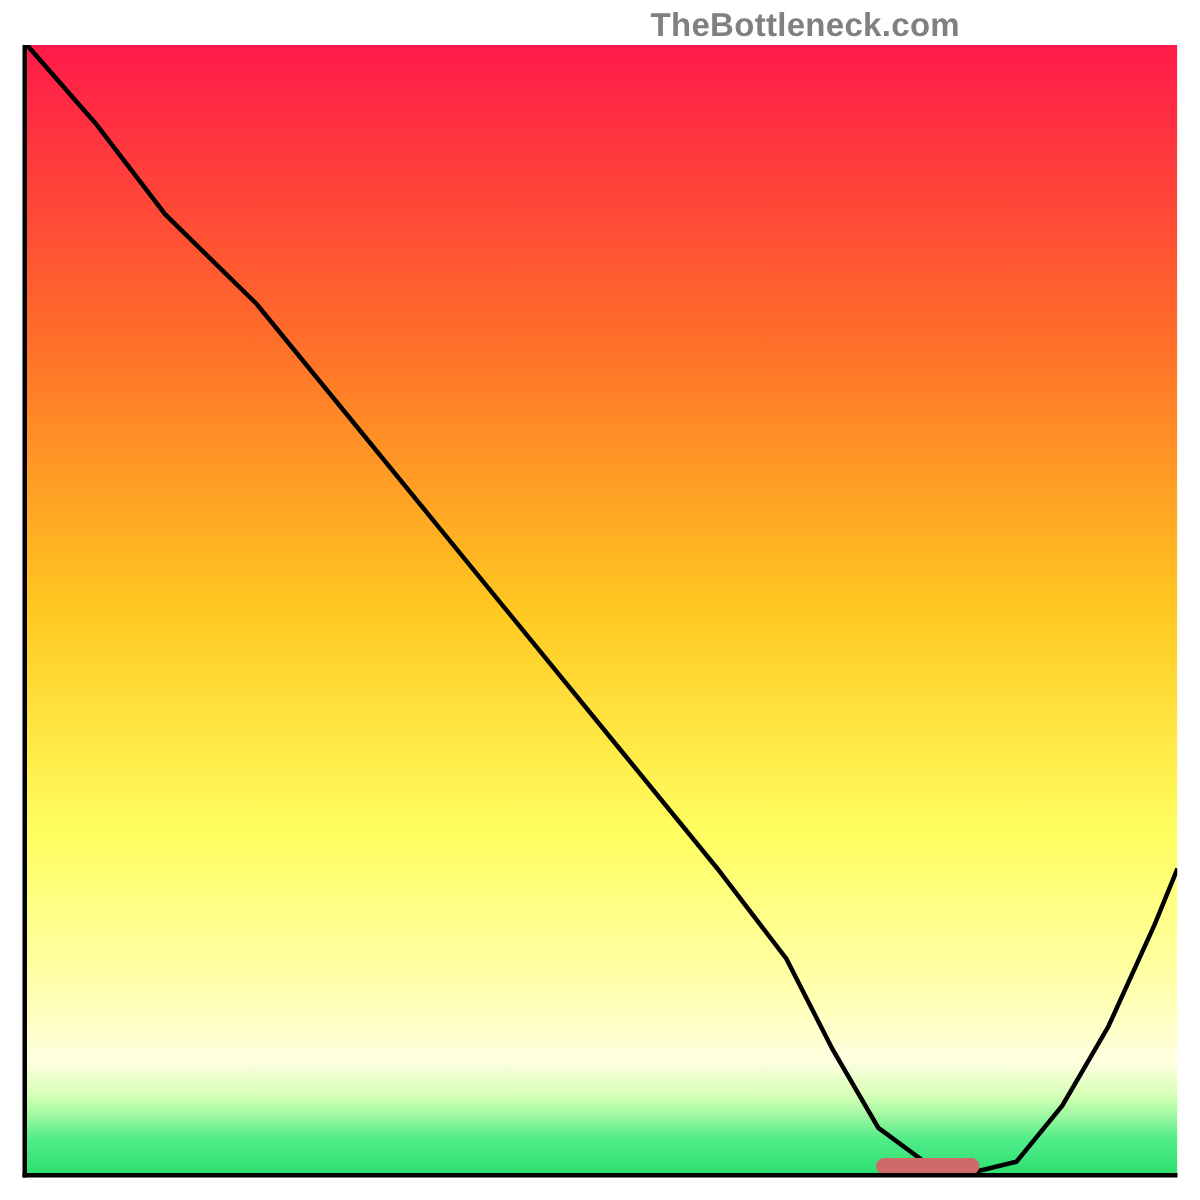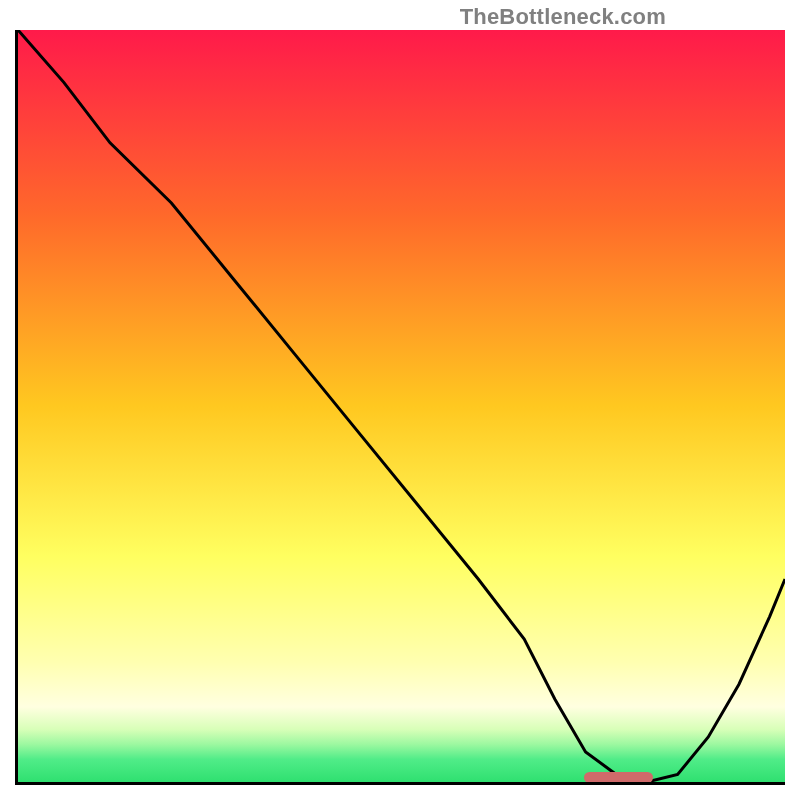--- a/index.html
+++ b/index.html
@@ -7,21 +7,20 @@
     padding: 0;
     width: 800px;
     height: 800px;
     background: #ffffff;
     font-family: Arial, Helvetica, sans-serif;
   }
   .chart-wrap {
     position: relative;
     width: 650px;
     height: 800px;
-    padding-left: 26px;
   }
   .watermark {
     position: absolute;
     top: 4px;
     right: 10px;
     font-size: 22px;
     font-weight: bold;
     color: #808080;
     letter-spacing: 0.2px;
   }

